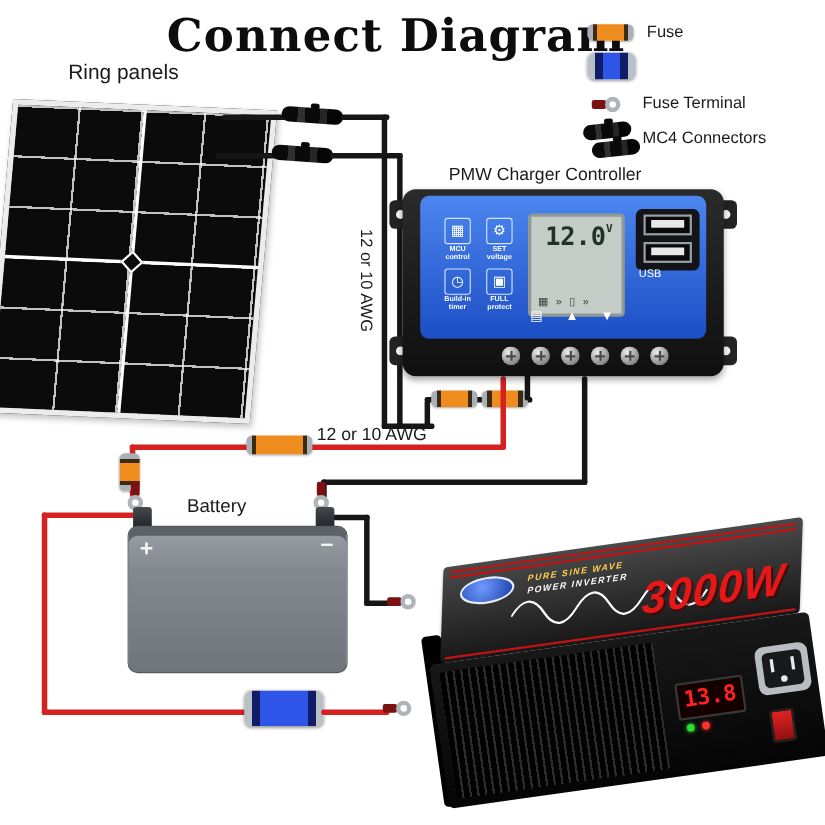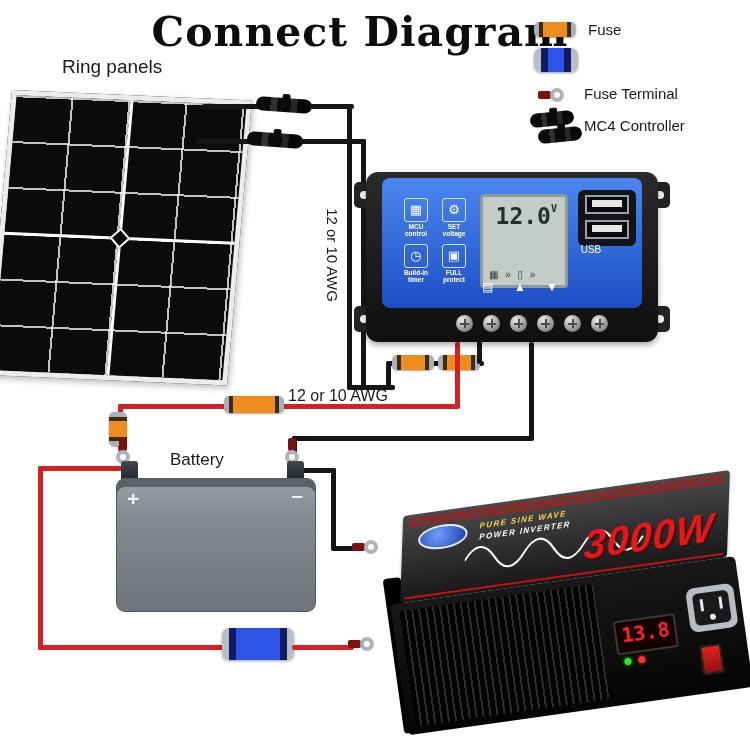--- a/index.html
+++ b/index.html
@@ -195,20 +195,21 @@
   <div class="lbl" style="left:288px;top:387px;font-size:16px;">12 or 10 AWG</div>
 
   <div class="lbl" style="left:170px;top:450px;font-size:17px;">Battery</div>
   <div class="bat-post" style="left:121px;top:461px;"></div>
   <div class="bat-post" style="left:287px;top:461px;"></div>
   <div class="battery">
     <span class="bat-sign" style="left:10px;top:8px;">+</span>
     <span class="bat-sign" style="right:12px;top:4px;">–</span>
   </div>
 
+  <div class="lbl" style="left:408px;top:151px;font-size:16px;">PMW Charger Controller</div>
 
   <div class="ctrl">
     <div class="ctrl-ear" style="left:-8px;top:10px;"></div>
     <div class="ctrl-ear" style="left:288px;top:10px;"></div>
     <div class="ctrl-ear" style="left:-8px;top:134px;"></div>
     <div class="ctrl-ear" style="left:288px;top:134px;"></div>
     <div class="ctrl-body">
       <div class="ctrl-face">
 
         <div class="feat" style="left:16px;top:20px;">
@@ -257,21 +258,21 @@
   <div class="fuseo" style="left:534px;top:22px;width:42px;height:15px;"></div>
   <div class="legend-text" style="left:588px;top:21px;">Fuse</div>
   <div class="fuseb" style="left:534px;top:48px;width:44px;height:24px;"></div>
   <div class="rt" style="left:538px;top:88px;">
     <span class="sleeve"></span>
     <span class="ring"></span>
   </div>
   <div class="legend-text" style="left:584px;top:85px;">Fuse Terminal</div>
   <div class="mc4" style="left:530px;top:112px;width:44px;transform:rotate(-6deg);"></div>
   <div class="mc4" style="left:538px;top:128px;width:44px;transform:rotate(-6deg);"></div>
-  <div class="legend-text" style="left:584px;top:117px;">MC4 Controller</div>
+  <div class="legend-text" style="left:584px;top:117px;">MC4 Connectors</div>
 
   <div class="inverter">
     <div class="inv-endcap"></div>
     <div class="inv-top">
       <div class="inv-stripes-top"></div>
       <div class="inv-stripe-bot"></div>
       <div class="inv-badge"></div>
       <div class="inv-tag1">PURE SINE WAVE</div>
       <div class="inv-tag2">POWER INVERTER</div>
       <div class="inv-sine">

